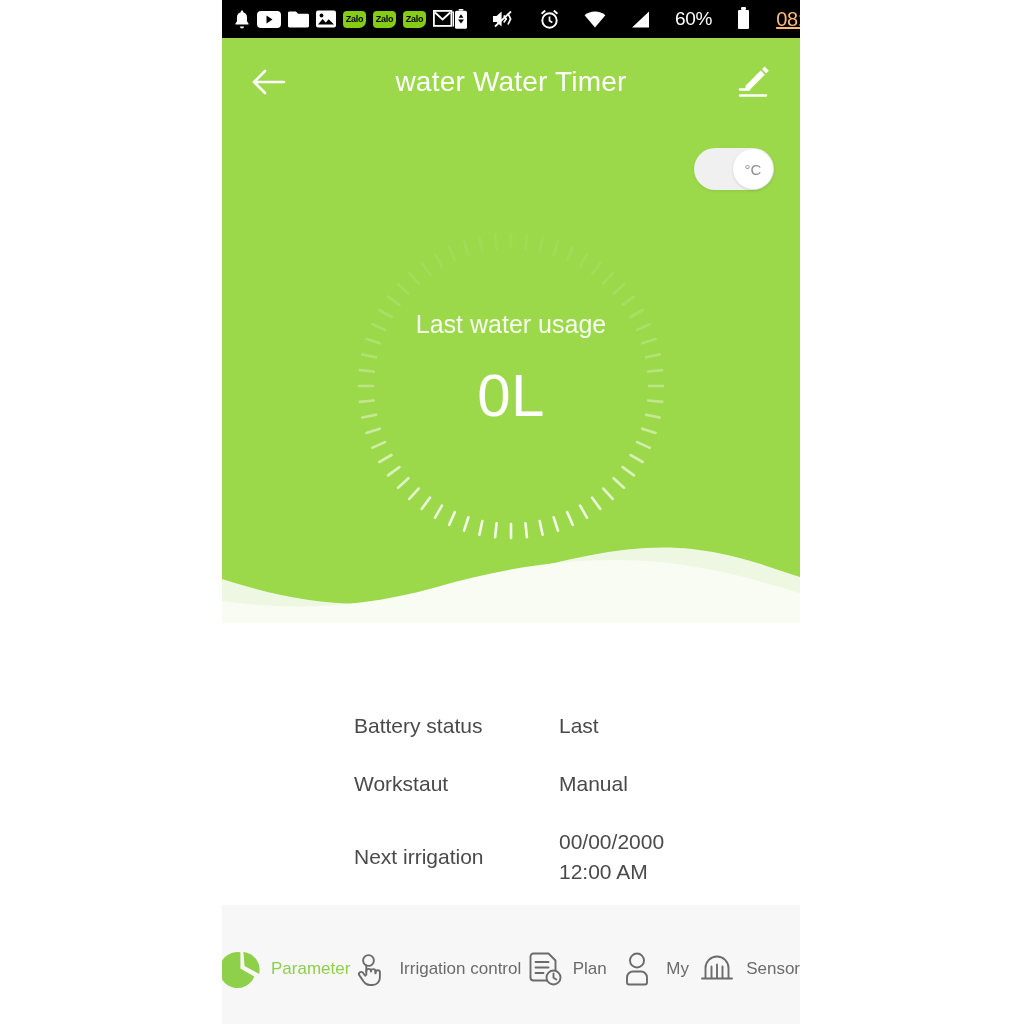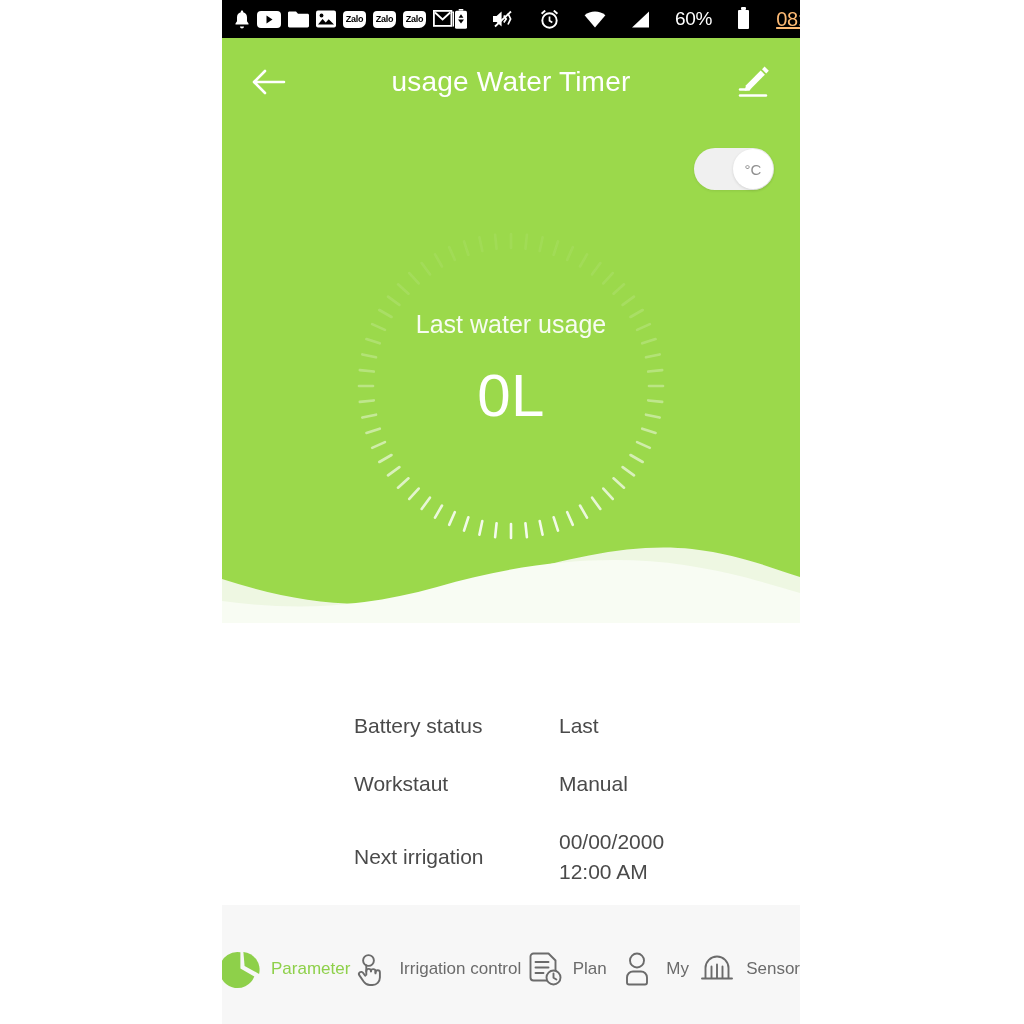--- a/index.html
+++ b/index.html
@@ -50,21 +50,21 @@
     align-items: center;
     gap: 25px;
   }
   .sb-ic { display: block; }
   .zalo {
     display: inline-flex;
     align-items: center;
     justify-content: center;
     width: 23px;
     height: 17px;
-    background: #ffffff;
+    background: #84cc16;
     color: #000000;
     font-size: 9px;
     font-weight: bold;
     border-radius: 4px 4px 7px 4px;
     letter-spacing: -0.2px;
   }
   .sb-battery-pct {
     color: #ffffff;
     font-size: 19px;
     letter-spacing: -0.3px;
@@ -321,21 +321,21 @@
     </div>
 
     <div class="hero">
 
       <div class="appbar">
         <div class="icon-btn">
           <svg width="34" height="28" viewBox="0 0 34 28">
             <path d="M32 14H3M13 3L2 14l11 11" fill="none" stroke="#ffffff" stroke-width="2.6" stroke-linecap="round" stroke-linejoin="round"></path>
           </svg>
         </div>
-        <div class="appbar-title">usage Water Timer</div>
+        <div class="appbar-title">water Water Timer</div>
         <div class="icon-btn right">
           <svg width="36" height="34" viewBox="0 0 36 34">
             <path fill="#ffffff" d="M29.6 1.6l4.2 4.2-2.6 2.6-4.2-4.2z"></path>
             <path fill="#ffffff" d="M25.7 5.5l4.2 4.2L15.2 24.4l-5.6 1.4 1.4-5.6z"></path>
             <path d="M5 24.5h9" stroke="#ffffff" stroke-width="2.4" stroke-linecap="round"></path>
             <path d="M5 30.5h26" stroke="#ffffff" stroke-width="2.4" stroke-linecap="round"></path>
           </svg>
         </div>
       </div>
 

